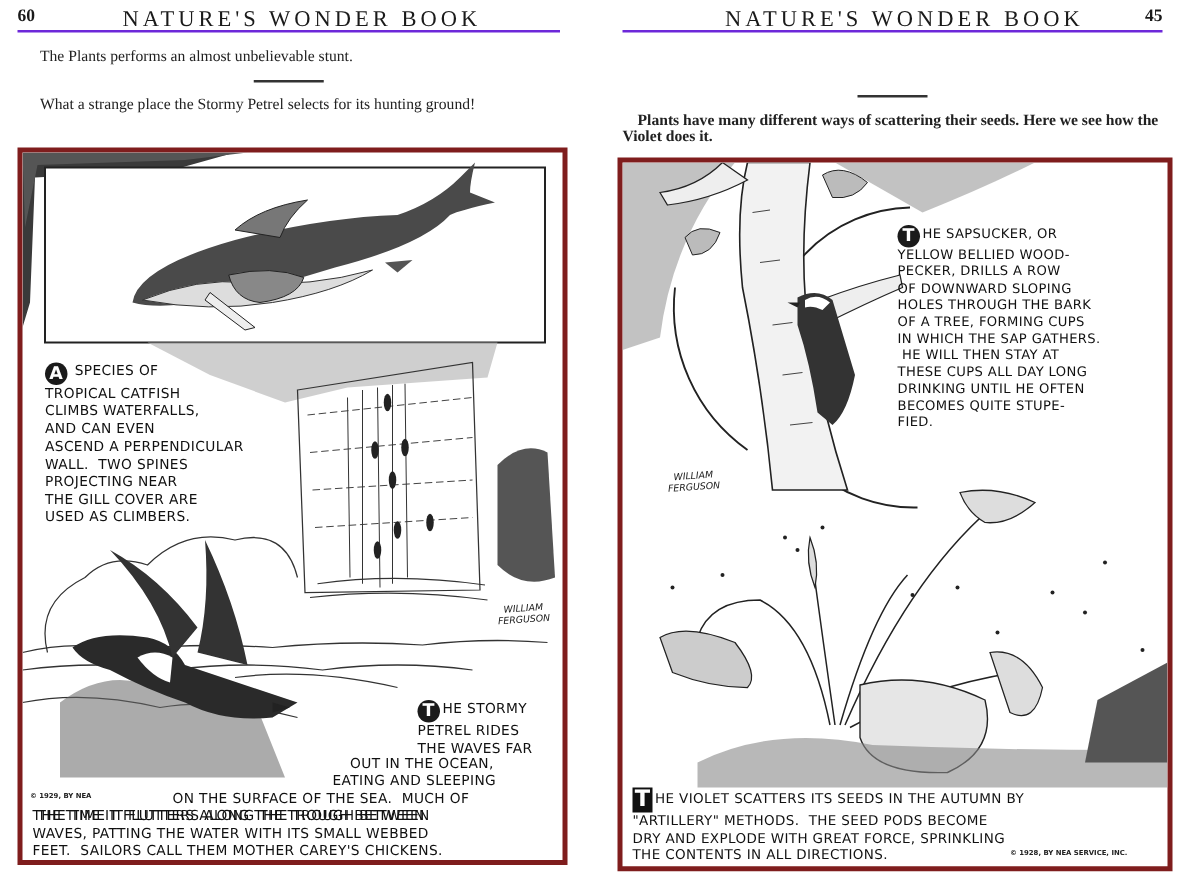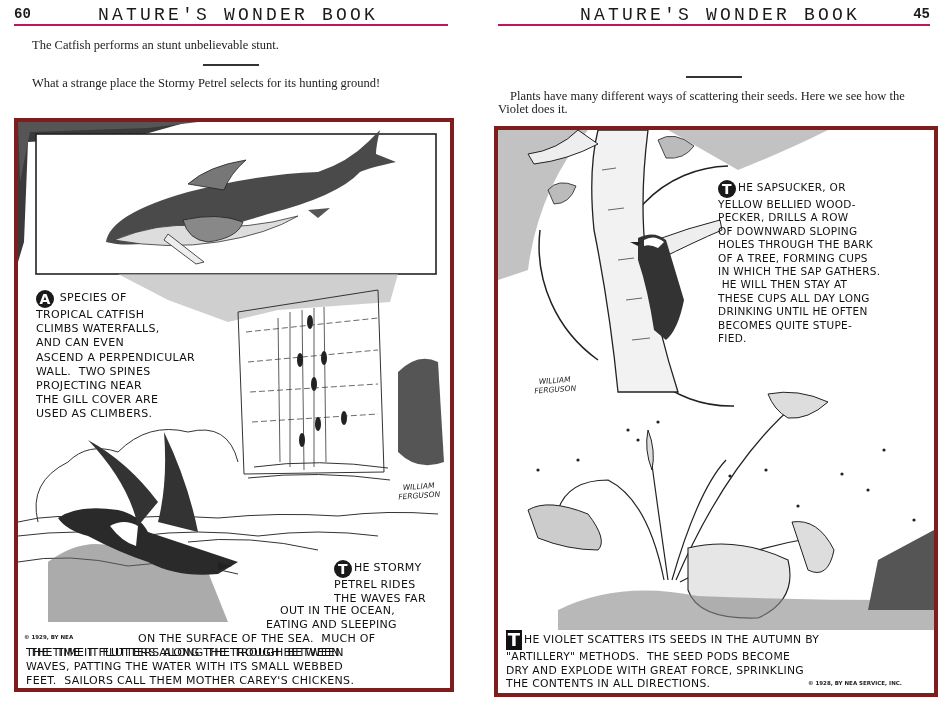--- a/index.html
+++ b/index.html
@@ -7,22 +7,22 @@
     width:943px; height:707px; overflow:hidden; position:relative;
     background:#ffffff; color:#1a1a1a;
     font-family:"Liberation Serif", serif;
   }
   .page { position:absolute; top:0; height:707px; }
   .page.left { left:0; width:470px; }
   .page.right { left:470px; width:473px; }
 
   .running-head {
     position:absolute; top:4px; height:20px;
-    border-bottom:2px solid #be185d;
-    font-family:Liberation Mono, monospace;
+    border-bottom:2px solid #6d28d9;
+    font-family:Liberation Serif, serif;
   }
   .page.left .running-head { left:14px; width:434px; }
   .page.right .running-head { left:28px; width:432px; }
   .page-num { position:absolute; top:2px; font-weight:bold; font-size:14px; }
   .page.left .page-num { left:0; }
   .page.right .page-num { right:0; }
   .head-title {
     position:absolute; top:1px; font-size:18px; letter-spacing:3.2px;
     white-space:nowrap;
   }
@@ -64,21 +64,21 @@
   svg { position:absolute; }
 </style>
 </head>
 <body>
 
 <div class="page left">
   <div class="running-head">
     <span class="page-num">60</span>
     <span class="head-title">NATURE'S WONDER BOOK</span>
   </div>
-  <div class="intro" style="left:32px;top:39px;">The Catfish performs an stunt unbelievable stunt.</div>
+  <div class="intro" style="left:32px;top:39px;">The Plants performs an almost unbelievable stunt.</div>
   <div class="rule-short" style="left:203px;top:64px;width:56px;"></div>
   <div class="intro" style="left:32px;top:77px;">What a strange place the Stormy Petrel selects for its hunting ground!</div>
 
   <div class="panel">
 
     <svg width="432" height="566" viewBox="0 0 432 566" style="left:0;top:0;">
 
       <path d="M0 0 L170 0 L120 14 L10 20 L6 120 L0 140 Z" fill="#3a3a3a"></path>
       <path d="M0 0 L180 0 L130 6 L12 10 L2 60 Z" fill="#555"></path>
       <rect x="18" y="12" width="400" height="140" fill="#fff" stroke="#222" stroke-width="1.6"></rect>
@@ -156,21 +156,21 @@
     <div class="copyright" style="left:6px;top:512px;">© 1929, BY NEA</div>
   </div>
 </div>
 
 <div class="page right">
   <div class="running-head">
     <span class="head-title">NATURE'S WONDER BOOK</span>
     <span class="page-num">45</span>
   </div>
   <div class="rule-short" style="left:216px;top:76px;width:56px;"></div>
-  <div class="intro" style="left:28px;top:90px;width:432px;text-indent:12px;">Plants have many different ways of scattering their seeds.  Here we see how the Violet does it.</div>
+  <div class="intro" style="left:28px;top:90px;width:432px;text-indent:12px;font-weight:bold;">Plants have many different ways of scattering their seeds.  Here we see how the Violet does it.</div>
 
   <div class="panel">
     <svg width="436" height="563" viewBox="0 0 436 563" style="left:0;top:0;">
 
       <path d="M0 0 L90 0 Q40 60 30 140 L0 150 Z" fill="#999" opacity="0.6"></path>
       <path d="M170 0 L330 0 Q290 20 240 40 Z" fill="#999" opacity="0.6"></path>
 
       <path d="M230 36 A120 120 0 1 0 236 276" fill="none" stroke="#222" stroke-width="1.6"></path>
       <path d="M42 100 A140 140 0 0 0 100 230" fill="none" stroke="#222" stroke-width="1.5"></path>
 

